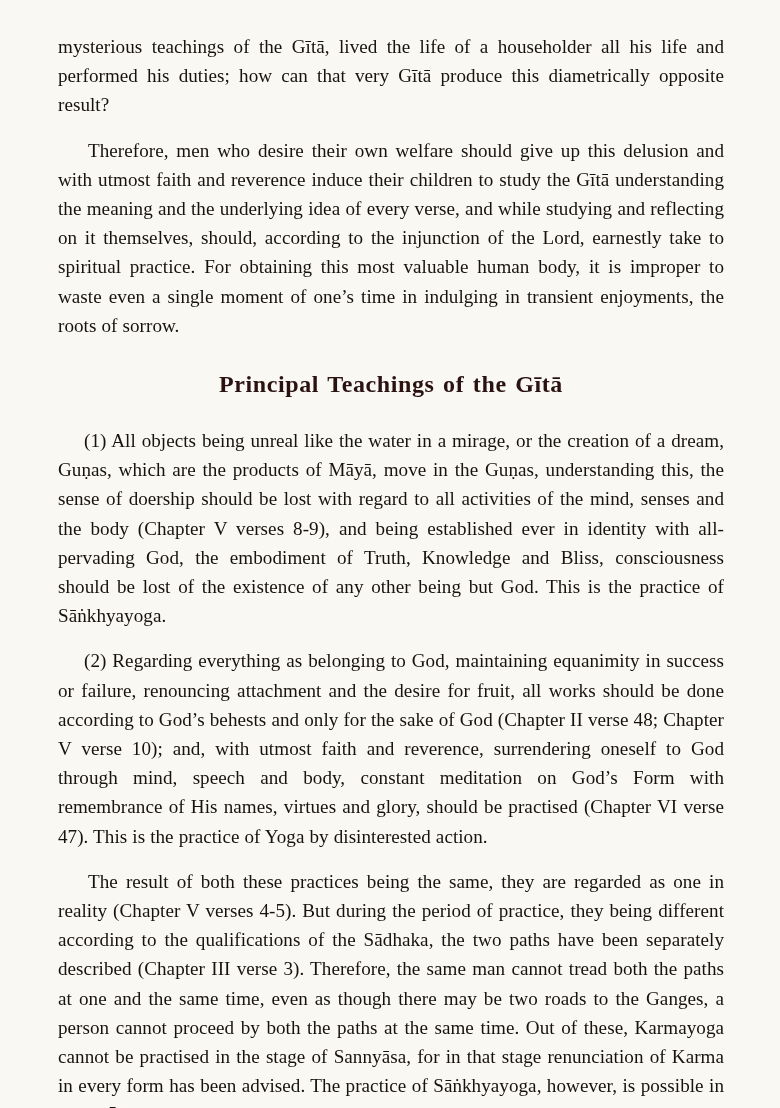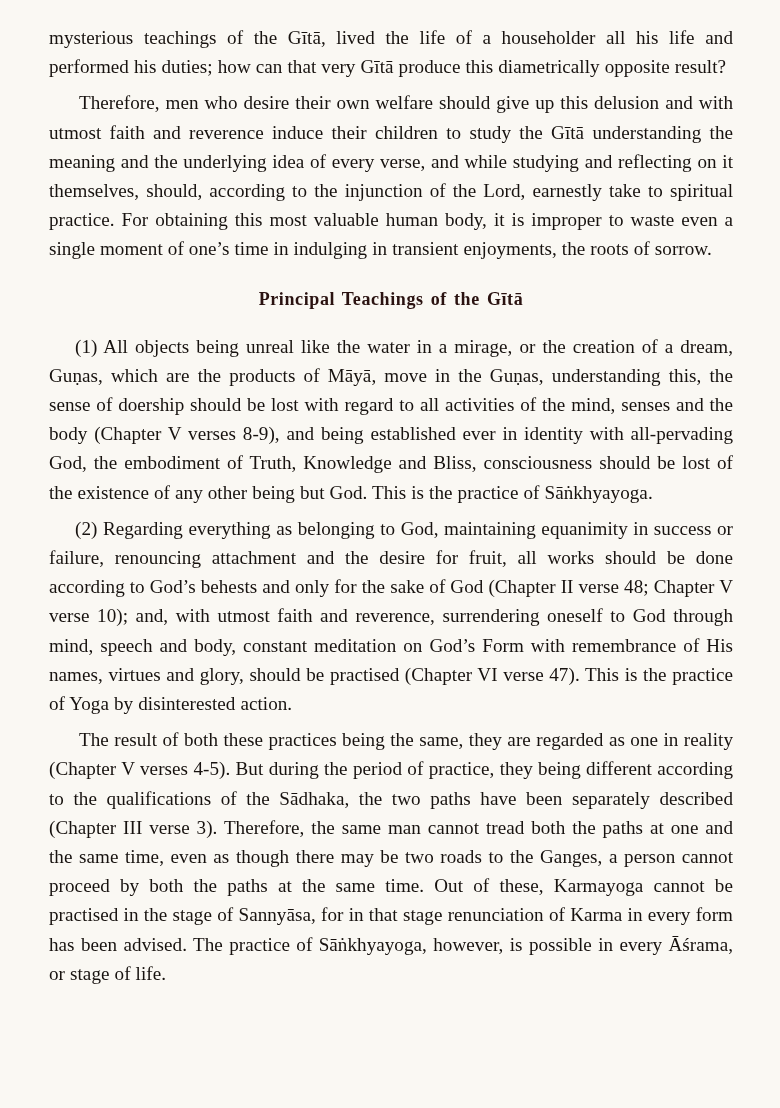--- a/index.html
+++ b/index.html
@@ -19,42 +19,42 @@
     width: 780px;
     height: 1108px;
     background: #faf8f3;
     box-sizing: border-box;
     padding: 16px 40px 0 42px;
   }
   .textblock {
     width: 698px;
   }
   p.para {
-    margin: 7px;
+    margin: 16px;
     font-size: 19.1px;
     line-height: 29.2px;
     text-align: justify;
     text-justify: inter-word;
     letter-spacing: 0.05px;
     word-spacing: 0.2px;
     color: #17120f;
     text-indent: 30px;
     -webkit-font-smoothing: antialiased;
   }
   p.noindent {
     text-indent: 0;
   }
   p.tight {
     text-indent: 26px;
   }
   h2.heading {
     margin: 0;
     padding: 12px 0 10px 0;
     text-align: center;
-    font-size: 18px;
+    font-size: 24px;
     line-height: 32px;
     font-weight: bold;
     color: #2a1210;
     letter-spacing: 0.6px;
     word-spacing: 2px;
   }
   .last-line-left {
     text-align-last: left;
   }
 </style>

